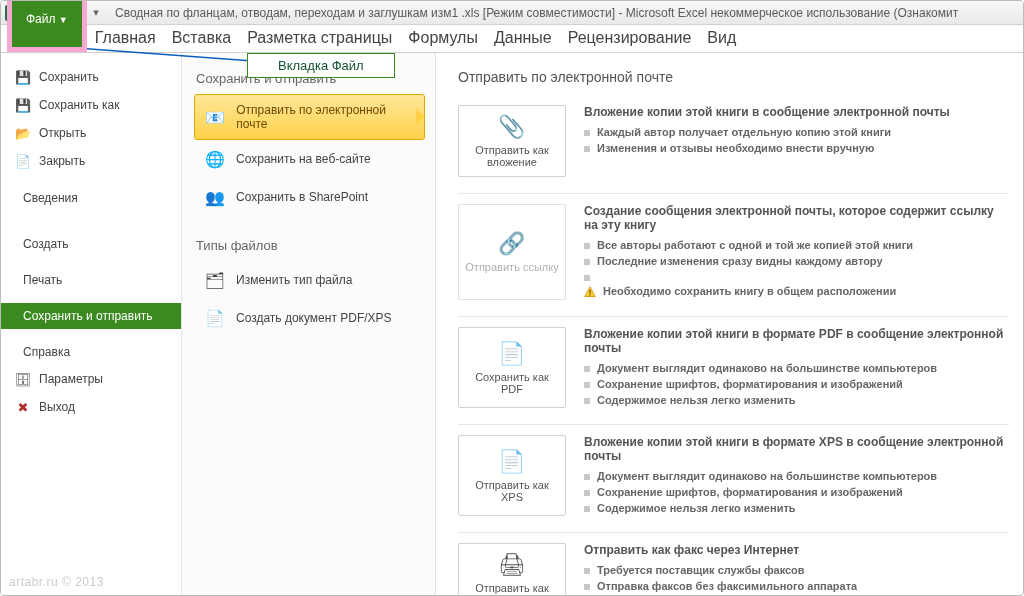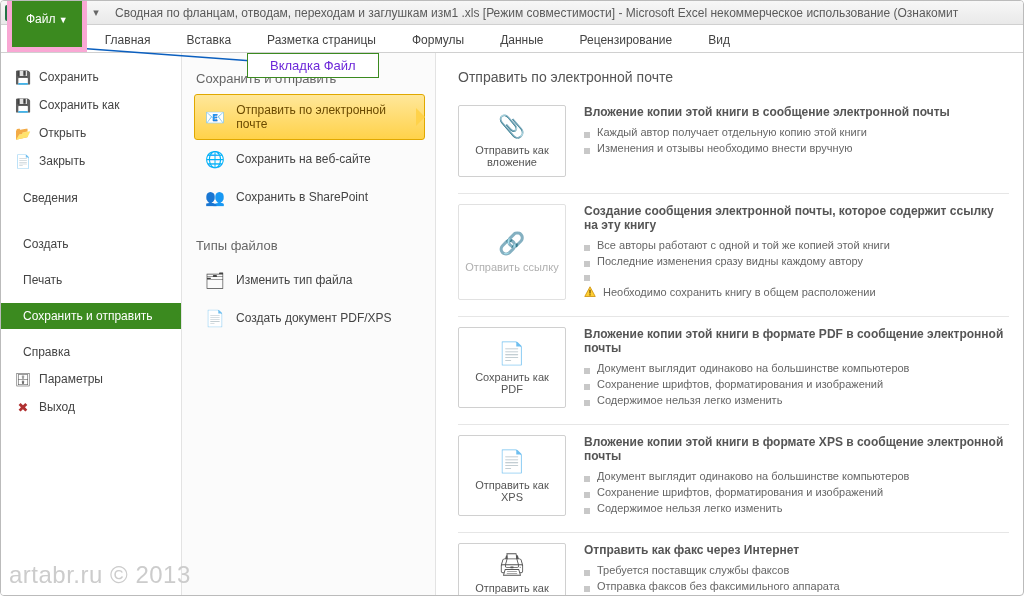--- a/index.html
+++ b/index.html
@@ -6,25 +6,25 @@
   body { font-family: "Segoe UI", Tahoma, sans-serif; font-size: 12px; background: #fff; width: 1024px; height: 596px; overflow: hidden; border: 1px solid #bbb; border-radius: 4px; position: relative; }
   
   .titlebar { height: 24px; background: linear-gradient(#f7f7f7,#e9e9e9); border-bottom: 1px solid #d0d0d0; display: flex; align-items: center; padding-left: 4px; color: #444; font-size: 12px; }
   .qat { display: flex; gap: 2px; align-items: center; margin-right: 10px; }
   .qat-btn { width: 18px; height: 18px; display: flex; align-items: center; justify-content: center; font-size: 11px; color: #666; }
   .excel-ico { width: 16px; height: 16px; background: #217346; border-radius: 2px; color: #fff; font-size: 9px; font-weight: bold; display: flex; align-items: center; justify-content: center; margin-right: 4px; }
   .title-text { color: #5a5a5a; }
   
   .ribbon { height: 28px; background: #fff; border-bottom: 1px solid #d0d0d0; display: flex; align-items: flex-end; padding-left: 6px; }
   .file-tab { background: #3b8a1f; color: #fff; padding: 21px 14px; font-size: 12px; border: 5px solid #f9a8d4; border-radius: 2px 2px 0 0; position: relative; z-index: 3; }
-  .r-tab { padding: 5px 18px; color: #444; font-size: 12px; cursor: pointer; }
+  .r-tab { padding: 5px 8px; color: #444; font-size: 16px; cursor: pointer; }
   
   .callout-arrow { position: absolute; left: 57px; top: 42px; width: 200px; height: 24px; z-index: 2; }
   .callout-arrow svg { width: 100%; height: 100%; }
-  .callout-box { position: absolute; left: 246px; top: 52px; border: 1px solid #3b8a1f; background: #fff; color: #6d28d9; padding: 4px 22px; font-size: 13px; z-index: 4; }
+  .callout-box { position: absolute; left: 246px; top: 52px; border: 1px solid #3b8a1f; background: #fff; color: #14532d; padding: 4px 30px; font-size: 13px; z-index: 4; }
   
   .backstage { display: flex; height: 544px; }
   .left-col { width: 180px; background: #fff; padding-top: 10px; }
   .nav-item { display: flex; align-items: center; gap: 8px; padding: 6px 14px; color: #444; cursor: pointer; }
   .nav-item .ico { width: 16px; height: 16px; display: flex; align-items: center; justify-content: center; font-size: 13px; }
   .nav-sep { height: 10px; }
   .nav-noicon { padding-left: 22px; }
   .nav-item.selected { background: #3b8a1f; color: #fff; position: relative; }
   .nav-item.selected::after { content: ""; position: absolute; right: -8px; top: 50%; margin-top: -8px; border: 8px solid transparent; border-left-color: #3b8a1f; }
   
@@ -38,25 +38,25 @@
   .right-col { flex: 1; padding: 16px 14px 10px 22px; overflow: hidden; }
   .right-head { color: #555; font-size: 14px; margin-bottom: 10px; }
   .opt-row { display: flex; gap: 18px; padding: 10px 0 16px 0; border-bottom: 1px solid #e6e6e6; }
   .opt-row:last-child { border-bottom: none; }
   .big-btn { width: 108px; min-height: 70px; border: 1px solid #d0d0d0; background: #fff; border-radius: 2px; display: flex; flex-direction: column; align-items: center; justify-content: center; padding: 8px 6px; gap: 4px; color: #555; font-size: 11px; text-align: center; cursor: pointer; }
   .big-btn.disabled { color: #b0b0b0; border-color: #e1e1e1; cursor: default; }
   .big-btn .bi-ico { font-size: 22px; height: 26px; display: flex; align-items: center; justify-content: center; }
   .opt-text { flex: 1; color: #666; font-size: 11px; }
   .opt-text h4 { font-weight: bold; color: #555; font-size: 12px; margin-bottom: 5px; }
   .opt-text ul { list-style: none; }
-  .opt-text li { display: flex; gap: 7px; padding: 2px 0; align-items: flex-end; }
+  .opt-text li { display: flex; gap: 7px; padding: 2px 0; align-items: flex-start; font-weight: bold; }
   .sq { width: 6px; height: 6px; background: #c8c8c8; margin-top: 4px; flex-shrink: 0; }
   .warn { width: 12px; height: 12px; flex-shrink: 0; margin-top: 1px; }
   
-  .wm { position: absolute; left: 8px; bottom: 6px; color: #ccc; font-size: 24px; font-family: Arial; letter-spacing: 0.5px; }
+  .wm { position: absolute; left: 8px; bottom: 6px; color: #ccc; font-size: 12px; font-family: Arial; letter-spacing: 0.5px; }
 </style>
 </head>
 <body>
 
 <div class="titlebar">
   <div class="qat">
     <div class="excel-ico">X</div>
     <div class="qat-btn">💾</div>
     <div class="qat-btn">↶</div>
     <div class="qat-btn">↷</div>

